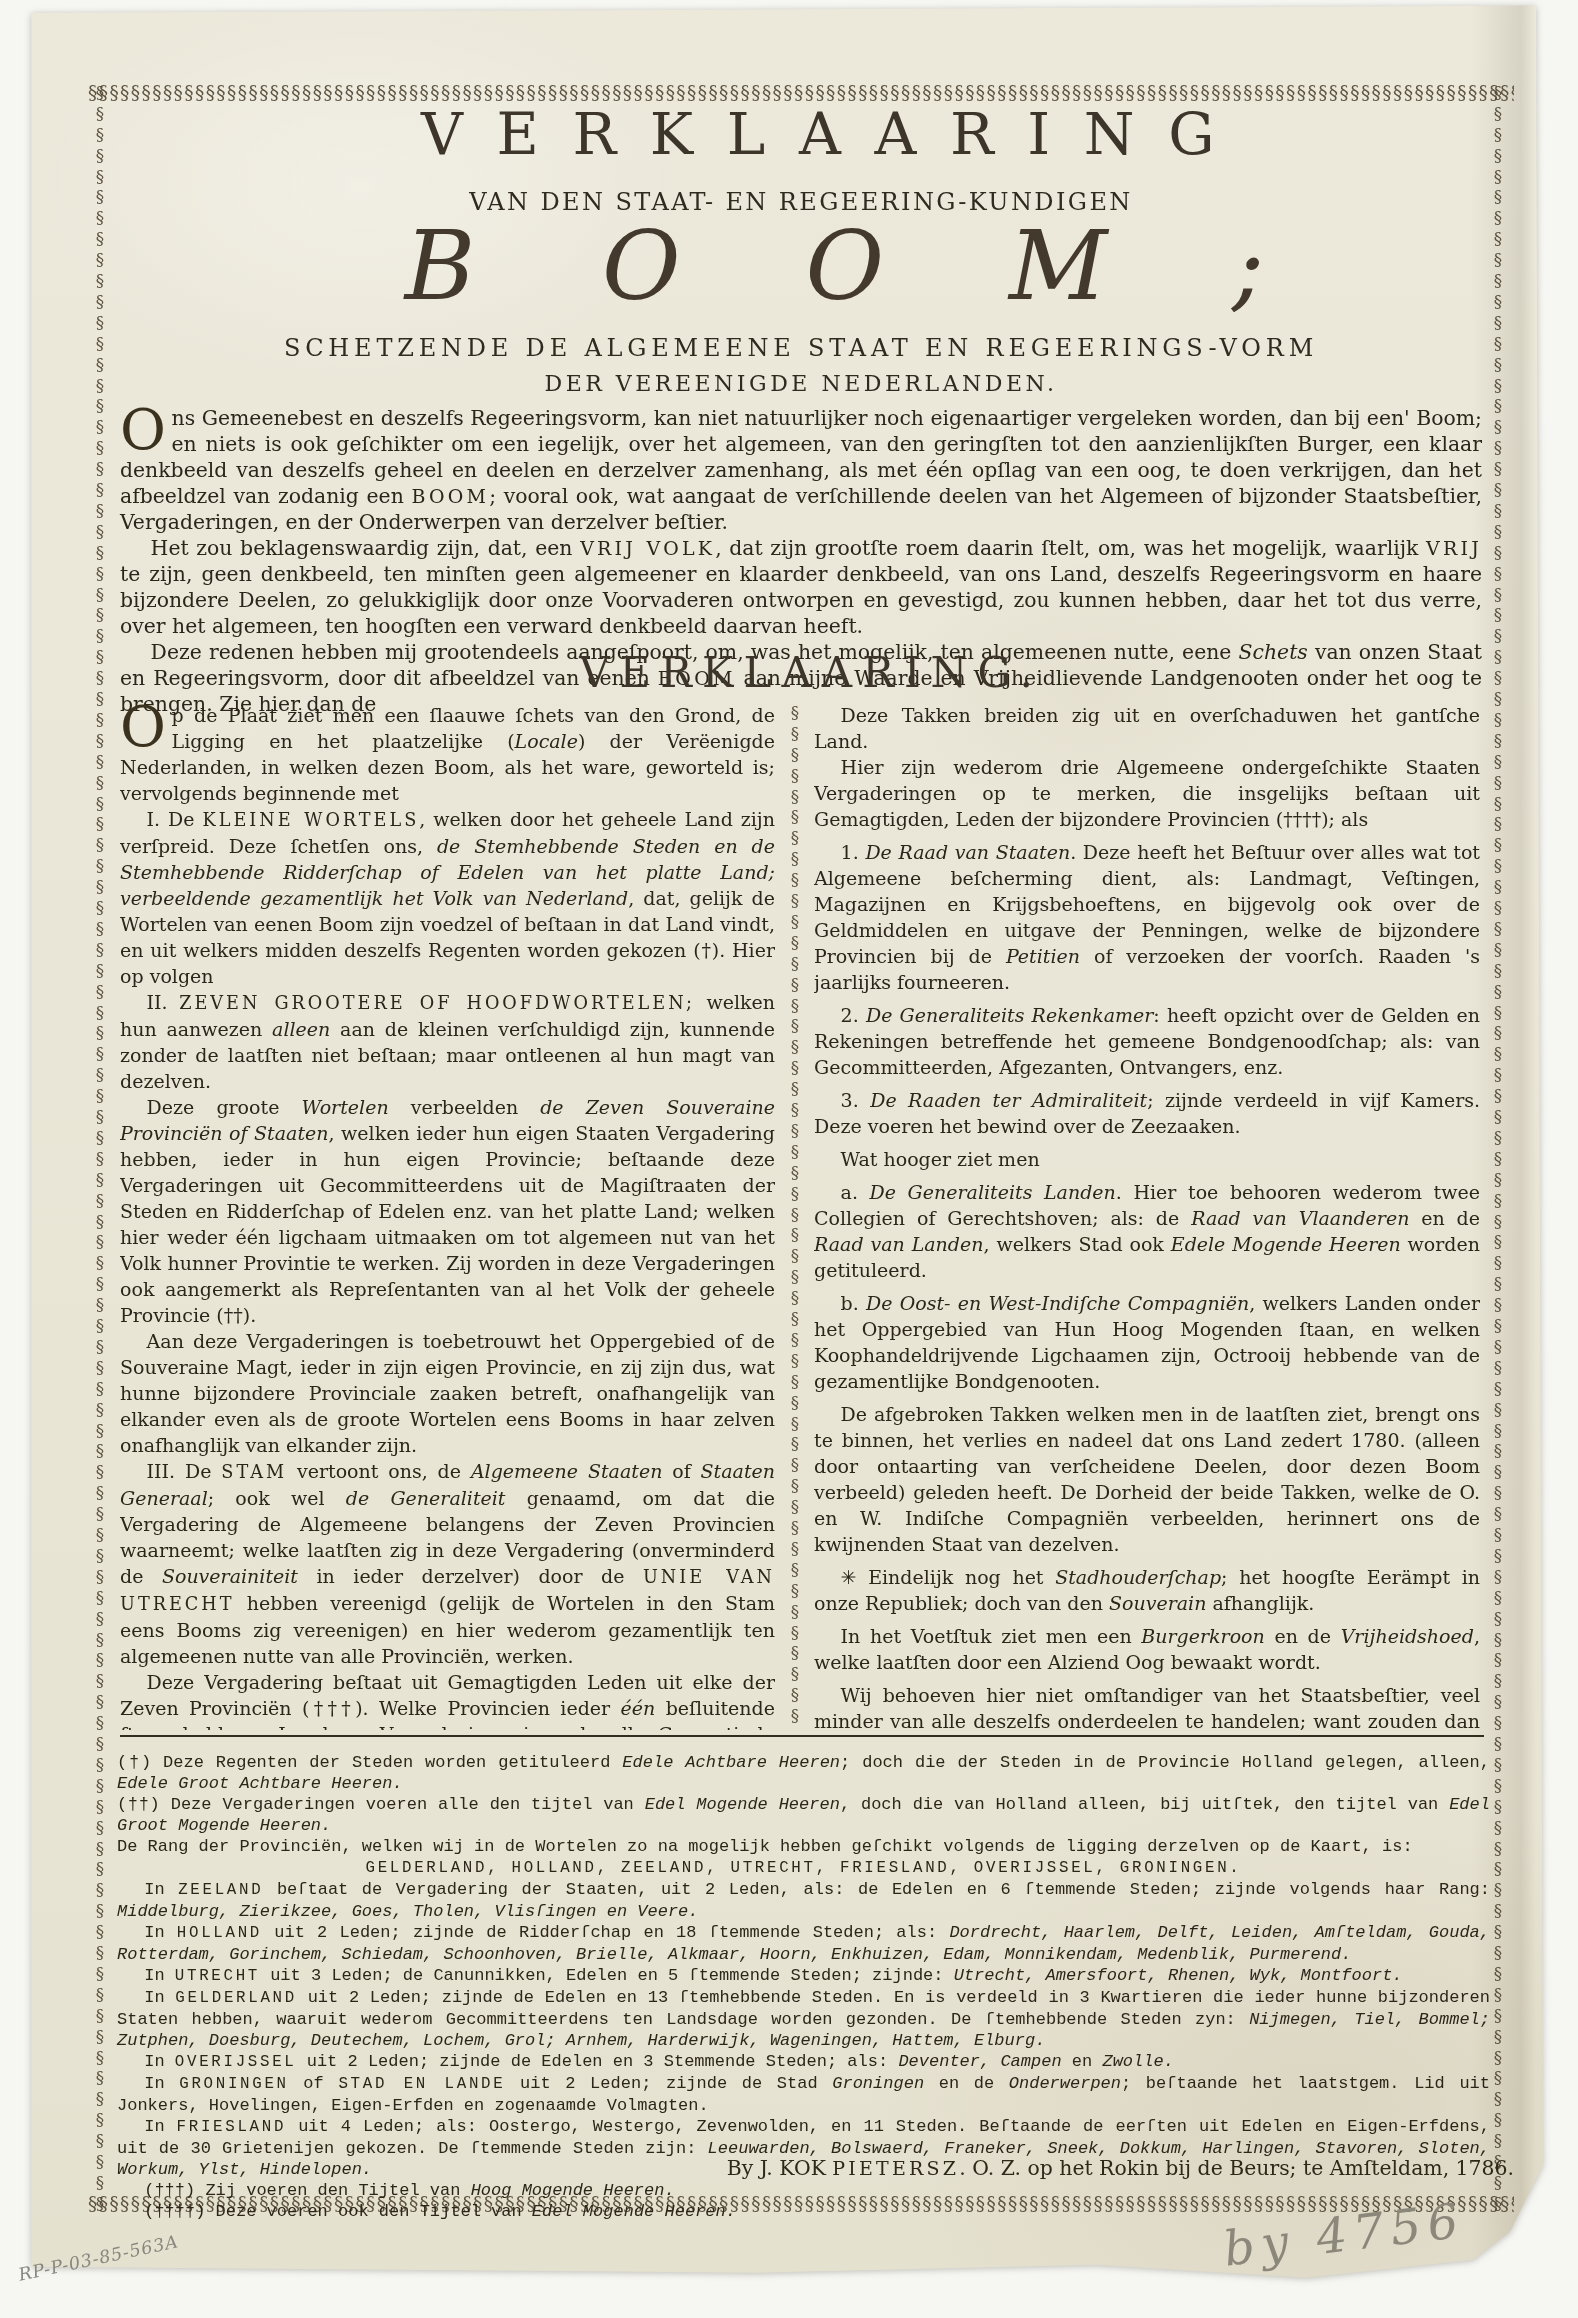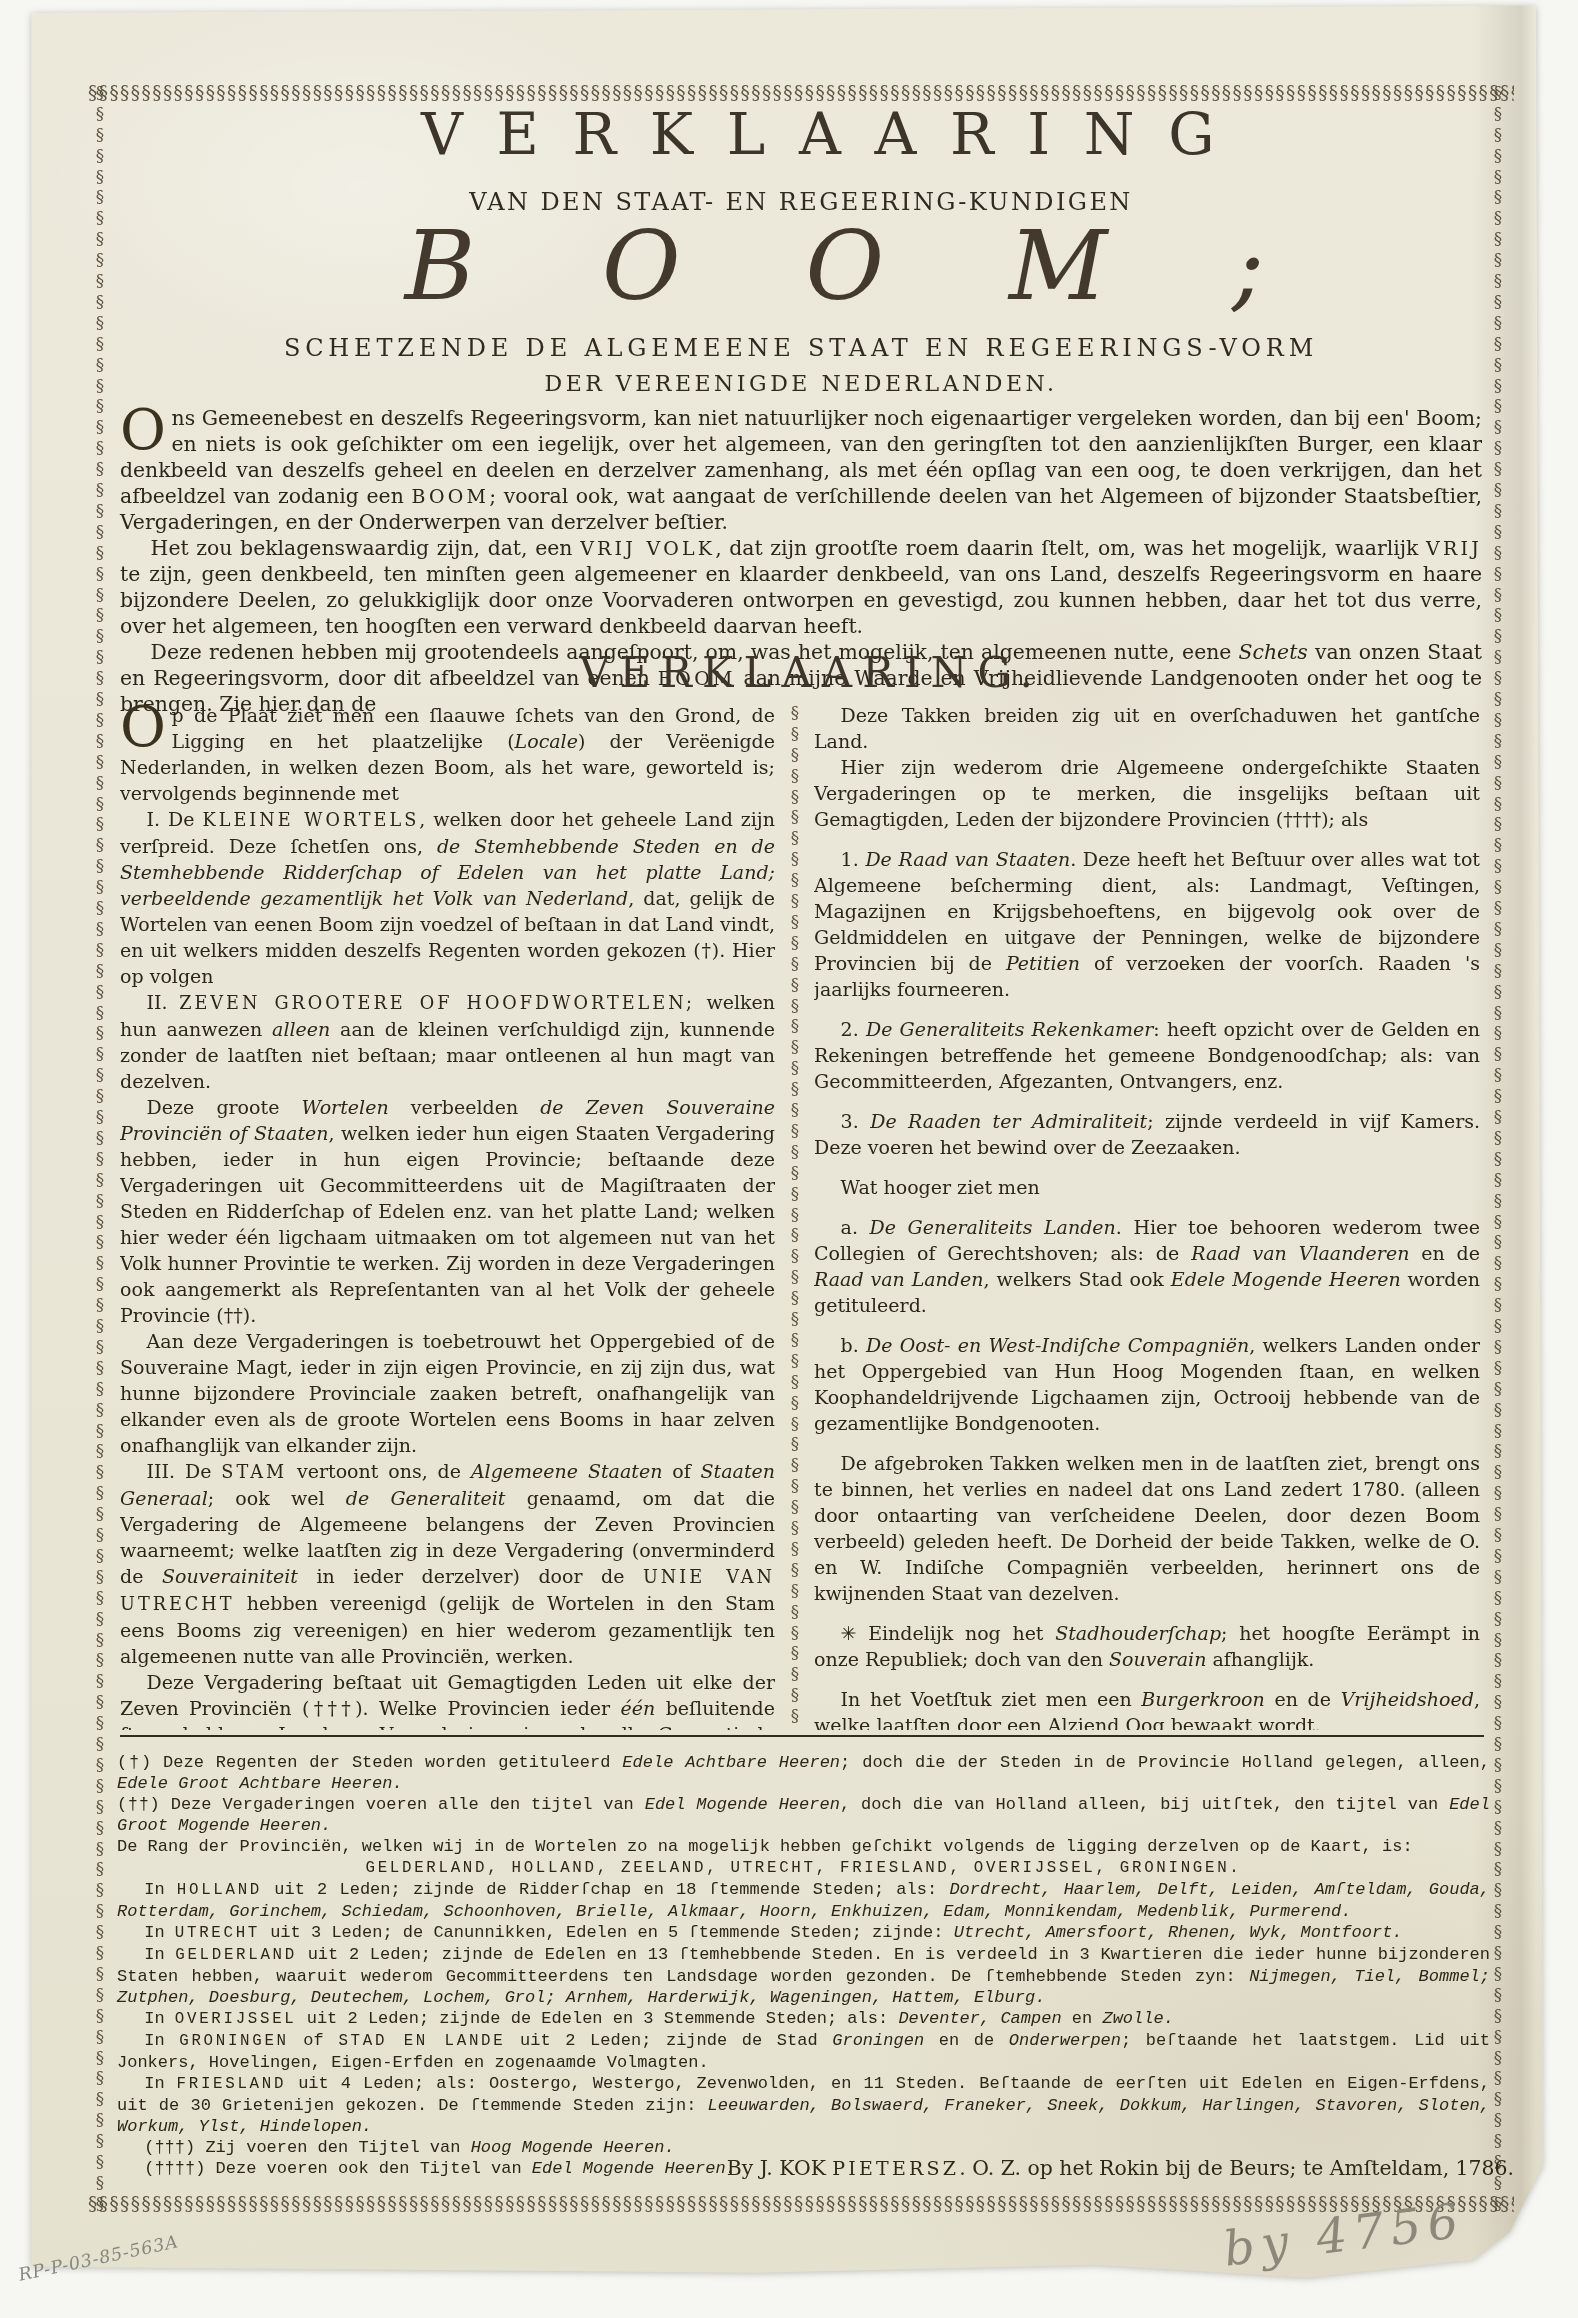--- a/index.html
+++ b/index.html
@@ -43,21 +43,21 @@
   .textblock{position:absolute;text-align:justify;}
   .intro{left:96px;top:401px;width:1362px;font-size:20.4px;line-height:26px;}
   .intro p{margin:0;}
   .intro p.ind{text-indent:1.5em;}
   .dropcap{float:left;font-size:56px;line-height:46px;padding:1.9px 5.6px 0 0;color:#3a321f;}
   .col{top:698px;height:1028px;font-size:19px;line-height:26px;overflow:hidden;}
   .col-left{left:96px;width:655px;}
   .col-right{left:790px;width:666px;}
   .col p{margin:0;text-indent:1.4em;}
   .col p.noind{text-indent:0;}
-  .col p.gap{margin-top:14px;}
+  .col p.gap{margin-top:7px;}
   .rule{position:absolute;left:96px;top:1731px;width:1364px;height:2.8px;background:#332c20;}
   .footnotes{left:93px;top:1748px;width:1373px;font-size:17px;line-height:21px;font-family:Liberation Mono, monospace;}
   .footnotes p{margin:0;}
   .footnotes p.ind{text-indent:1.6em;}
   .footnotes p.cent{text-align:center;text-indent:0;letter-spacing:.02em;}
   .imprint{position:absolute;left:64px;top:2152px;width:1426px;text-align:right;font-size:20.4px;color:#2e2818;}
   
   .s-i{font-style:italic;}
   .s-sp{letter-spacing:.17em;font-size:.93em;}
   
@@ -124,20 +124,21 @@
     <p class="gap"><span>In het Voetſtuk ziet men een </span><span class="s-i">Burgerkroon</span><span> en de </span><span class="s-i">Vrijheidshoed</span><span>, welke laatſten door een Alziend Oog bewaakt wordt.</span></p>
     <p class="gap"><span>Wij behoeven hier niet omſtandiger van het Staatsbeſtier, veel minder van alle deszelfs onderdeelen te handelen; want zouden dan verre buiten ons beſtek moeten gaan; alleen moeten wij dit nog zeggen van het Landſchap </span></p>
   </div>
 
   <div class="rule"></div>
   <div class="textblock footnotes">
     <p><span>(†) Deze Regenten der Steden worden getituleerd </span><span class="s-i">Edele Achtbare Heeren</span><span>; doch die der Steden in de Provincie Holland gelegen, alleen, </span><span class="s-i">Edele Groot Achtbare Heeren.</span></p>
     <p><span>(††) Deze Vergaderingen voeren alle den tijtel van </span><span class="s-i">Edel Mogende Heeren</span><span>, doch die van Holland alleen, bij uitſtek, den tijtel van </span><span class="s-i">Edel Groot Mogende Heeren.</span></p>
     <p><span>De Rang der Provinciën, welken wij in de Wortelen zo na mogelijk hebben geſchikt volgends de ligging derzelven op de Kaart, is:</span></p>
     <p class="cent"><span class="s-sp">GELDERLAND, HOLLAND, ZEELAND, UTRECHT, FRIESLAND, OVERIJSSEL, GRONINGEN.</span></p>
+    <p class="ind"><span>In </span><span class="s-sp">ZEELAND</span><span> beſtaat de Vergadering der Staaten, uit 2 Leden, als: de Edelen en 6 ſtemmende Steden; zijnde volgends haar Rang: </span><span class="s-i">Middelburg, Zierikzee, Goes, Tholen, Vlisſingen en Veere.</span></p>
     <p class="ind"><span>In </span><span class="s-sp">HOLLAND</span><span> uit 2 Leden; zijnde de Ridderſchap en 18 ſtemmende Steden; als: </span><span class="s-i">Dordrecht, Haarlem, Delft, Leiden, Amſteldam, Gouda, Rotterdam, Gorinchem, Schiedam, Schoonhoven, Brielle, Alkmaar, Hoorn, Enkhuizen, Edam, Monnikendam, Medenblik, Purmerend.</span></p>
     <p class="ind"><span>In </span><span class="s-sp">UTRECHT</span><span> uit 3 Leden; de Canunnikken, Edelen en 5 ſtemmende Steden; zijnde: </span><span class="s-i">Utrecht, Amersfoort, Rhenen, Wyk, Montfoort.</span></p>
     <p class="ind"><span>In </span><span class="s-sp">GELDERLAND</span><span> uit 2 Leden; zijnde de Edelen en 13 ſtemhebbende Steden.  En is verdeeld in 3 Kwartieren die ieder hunne bijzonderen Staten hebben, waaruit wederom Gecommitteerdens ten Landsdage worden gezonden.  De ſtemhebbende Steden zyn: </span><span class="s-i">Nijmegen, Tiel, Bommel; Zutphen, Doesburg, Deutechem, Lochem, Grol; Arnhem, Harderwijk, Wageningen, Hattem, Elburg.</span></p>
     <p class="ind"><span>In </span><span class="s-sp">OVERIJSSEL</span><span> uit 2 Leden; zijnde de Edelen en 3 Stemmende Steden; als: </span><span class="s-i">Deventer, Campen</span><span> en </span><span class="s-i">Zwolle.</span></p>
     <p class="ind"><span>In </span><span class="s-sp">GRONINGEN</span><span> of </span><span class="s-sp">STAD EN LANDE</span><span> uit 2 Leden; zijnde de Stad </span><span class="s-i">Groningen</span><span> en de </span><span class="s-i">Onderwerpen</span><span>; beſtaande het laatstgem. Lid uit Jonkers, Hovelingen, Eigen-Erfden en zogenaamde Volmagten.</span></p>
     <p class="ind"><span>In </span><span class="s-sp">FRIESLAND</span><span> uit 4 Leden; als: Oostergo, Westergo, Zevenwolden, en 11 Steden.  Beſtaande de eerſten uit Edelen en Eigen-Erfdens, uit de 30 Grietenijen gekozen.  De ſtemmende Steden zijn: </span><span class="s-i">Leeuwarden, Bolswaerd, Franeker, Sneek, Dokkum, Harlingen, Stavoren, Sloten, Workum, Ylst, Hindelopen.</span></p>
     <p class="ind"><span>(†††) Zij voeren den Tijtel van </span><span class="s-i">Hoog Mogende Heeren.</span></p>
     <p class="ind"><span>(††††) Deze voeren ook den Tijtel van </span><span class="s-i">Edel Mogende Heeren.</span></p>
   </div>
 

